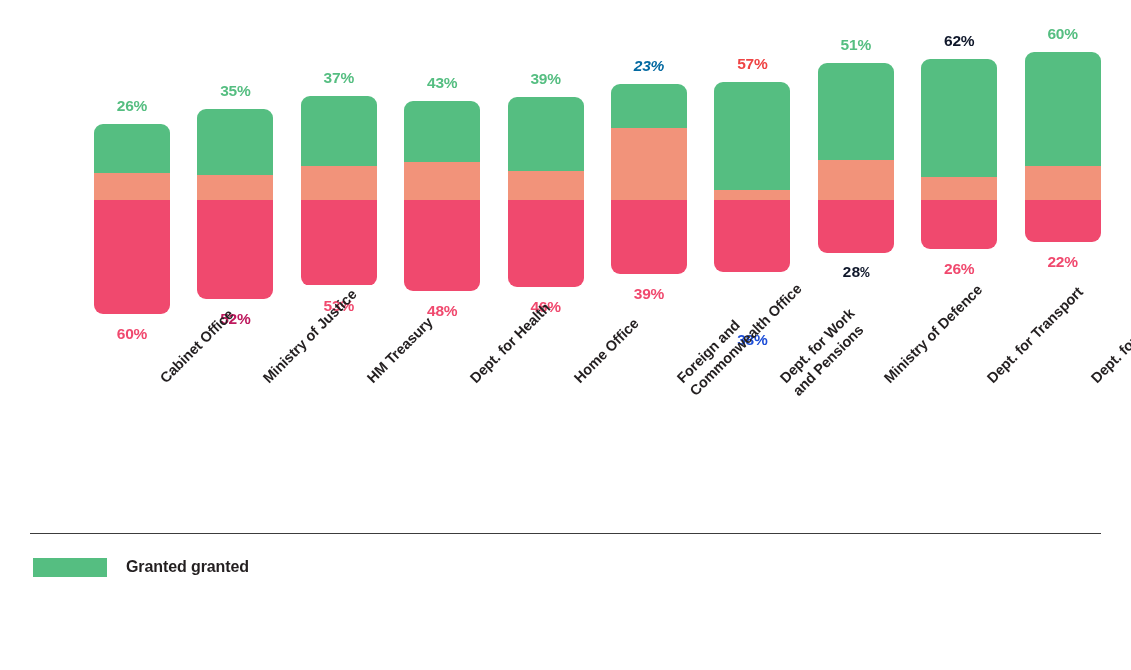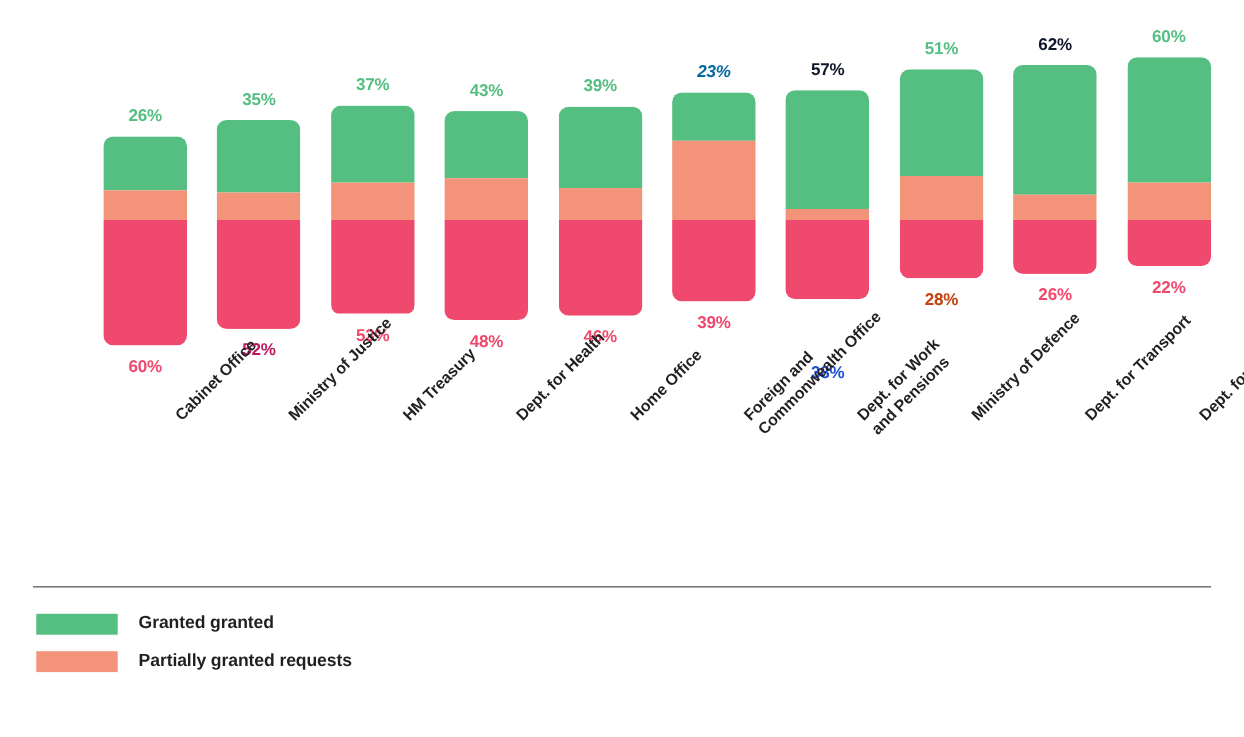--- a/index.html
+++ b/index.html
@@ -188,31 +188,31 @@
         </div>
         <div class="val-top" style="top: 57.1px; color: #0369a1; font-style: italic;">23%</div>
         <div class="val-bottom" style="top: 285.1px; color: rgb(240, 73, 110);">39%</div>
       </div>
       <div class="bar-group" style="left: 714.4px; top: 0px;">
         <div class="bar-stack" style="top: 82.2px; height: 190px;">
           <div class="seg seg-granted" style="height: 108.3px; background: rgb(85, 190, 129);"></div>
           <div class="seg seg-partial" style="height: 9.5px; background: rgb(242, 147, 122);"></div>
           <div class="seg seg-withheld" style="height: 72.2px; background: rgb(240, 73, 110);"></div>
         </div>
-        <div class="val-top" style="top: 55.2px; color: #0f172a; text-align: center;">57%</div>
+        <div class="val-top" style="top: 55.2px; color: #ef4444; text-align: center;">57%</div>
         <div class="val-bottom" style="top: 283.2px; color: #1d4ed8; margin-top: 48px;">38%</div>
       </div>
       <div class="bar-group" style="left: 817.8px; top: 0px;">
         <div class="bar-stack" style="top: 63.2px; height: 190px;">
           <div class="seg seg-granted" style="height: 96.9px; background: rgb(85, 190, 129);"></div>
           <div class="seg seg-partial" style="height: 39.9px; background: rgb(242, 147, 122);"></div>
           <div class="seg seg-withheld" style="height: 53.2px; background: rgb(240, 73, 110);"></div>
         </div>
         <div class="val-top" style="top: 36.2px; color: rgb(85, 190, 129);">51%</div>
-        <div class="val-bottom" style="top: 264.2px; color: #c2410c;">28%</div>
+        <div class="val-bottom" style="top: 264.2px; color: #0f172a; font-family: Liberation Mono, monospace;">28%</div>
       </div>
       <div class="bar-group" style="left: 921.2px; top: 0px;">
         <div class="bar-stack" style="top: 59.4px; height: 190px;">
           <div class="seg seg-granted" style="height: 117.8px; background: rgb(85, 190, 129);"></div>
           <div class="seg seg-partial" style="height: 22.8px; background: rgb(242, 147, 122);"></div>
           <div class="seg seg-withheld" style="height: 49.4px; background: rgb(240, 73, 110);"></div>
         </div>
         <div class="val-top" style="top: 32.4px; color: #0f172a;">62%</div>
         <div class="val-bottom" style="top: 260.4px; color: rgb(240, 73, 110);">26%</div>
       </div>
@@ -242,19 +242,15 @@
       <div class="xlabel" style="left: 1086.6px; top: 14px; width: 0px;">Dept. for Education</div>
     </div>
 
   <div class="legend-rule"></div>
 
   <div class="legend" id="legend">
       <div class="legend-item">
         <span class="legend-swatch" style="background: rgb(85, 190, 129);"></span>
         <span class="legend-label">Granted granted</span>
       </div>
-      <div class="legend-item">
-        <span class="legend-swatch" style="background: rgb(242, 147, 122);"></span>
-        <span class="legend-label">Partially granted requests</span>
-      </div>
     </div>
 
 </div>
 
 </body></html>

